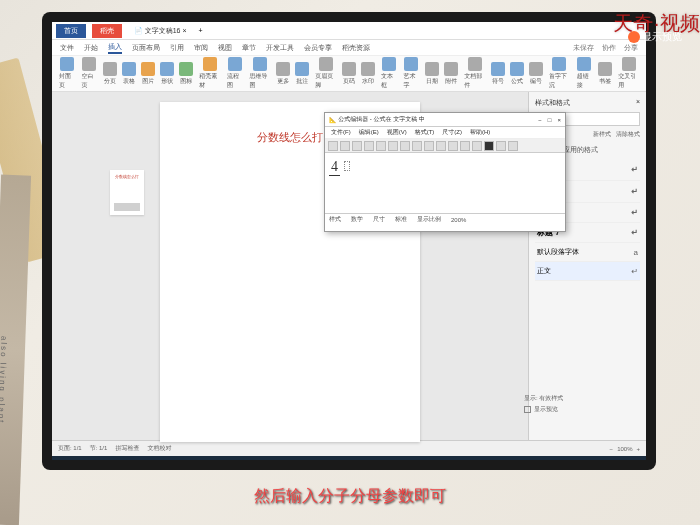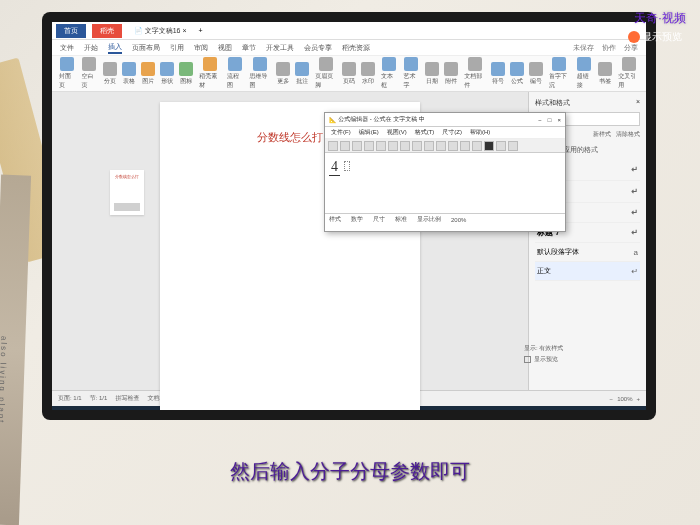--- a/index.html
+++ b/index.html
@@ -1,20 +1,20 @@
 <!DOCTYPE html>
 <html><head>
 <meta charset="utf-8">
 <style>
 *{margin:0;padding:0;box-sizing:border-box;font-family:"Microsoft YaHei",sans-serif}
 body{width:700px;height:525px;background:linear-gradient(135deg,#e8e4dc 0%,#f0ece4 30%,#ebe6dd 100%);position:relative;overflow:hidden}
 .wheat{position:absolute;left:0;top:60px;width:45px;height:200px;background:linear-gradient(90deg,#c9a456 0%,#d4b26a 100%);opacity:0.6;transform:rotate(-15deg);border-radius:3px}
 .book{position:absolute;left:-5px;bottom:0;width:30px;height:350px;background:linear-gradient(0deg,#a89b8a 0%,#c4b8a6 50%,#b5a894 100%);transform:rotate(2deg)}
 .book-text{position:absolute;left:4px;bottom:100px;writing-mode:vertical-rl;font-size:8px;color:#666;letter-spacing:2px}
-.monitor{position:absolute;left:42px;top:12px;width:614px;height:408px;background:#1a1a1a;border-radius:8px;padding:10px}
+.monitor{position:absolute;left:42px;top:12px;width:614px;height:458px;background:#1a1a1a;border-radius:8px;padding:10px}
 .screen{width:100%;height:100%;background:#f5f5f5;position:relative;overflow:hidden}
 .taskbar-top{height:18px;background:#fff;border-bottom:1px solid #ddd;display:flex;align-items:center;font-size:7px;gap:6px;padding:0 4px}
 .tab-active{background:#2b579a;color:#fff;padding:2px 8px;font-size:7px}
 .tab-close{background:#e74c3c;color:#fff;padding:2px 8px;font-size:7px}
 .tab-doc{color:#333;padding:2px 6px;font-size:7px;display:flex;align-items:center;gap:2px}
 .ribbon-tabs{height:16px;background:#fff;display:flex;align-items:center;font-size:7px;gap:10px;padding:0 8px;color:#555;border-bottom:1px solid #eee}
 .ribbon-tabs span{cursor:pointer}
 .ribbon-tabs .active{color:#2b579a;border-bottom:2px solid #2b579a}
 .ribbon-tabs .right{margin-left:auto;display:flex;gap:8px;color:#777}
 .toolbar{height:36px;background:#fafafa;border-bottom:1px solid #ddd;display:flex;align-items:center;gap:1px;padding:0 4px;font-size:6px;overflow:hidden}
@@ -49,24 +49,24 @@
 .style-item.h3{font-size:8px;font-weight:bold}
 .style-item.h4{font-size:8px;font-weight:bold}
 .check{color:#666;font-size:8px}
 .sidebar-bottom{position:absolute;bottom:44px;right:12px;width:110px;font-size:6px;color:#666}
 .sb-row{display:flex;align-items:center;gap:3px;margin-bottom:2px}
 .checkbox{width:7px;height:7px;border:1px solid #888}
 .statusbar{height:16px;background:#f0f0f0;border-top:1px solid #ccc;display:flex;align-items:center;font-size:6px;padding:0 6px;color:#666;gap:8px}
 .statusbar .right{margin-left:auto;display:flex;gap:4px;align-items:center}
 .win-taskbar{height:20px;background:#1a2b3d;display:flex;align-items:center;font-size:6px;padding:0 4px;color:#ccc}
 .win-search{width:110px;height:13px;background:#fff;border-radius:1px;color:#888;padding:0 4px;display:flex;align-items:center;margin-left:4px}
-.watermark{position:absolute;right:14px;top:10px;color:#6d28d9;font-size:12px;font-weight:300;z-index:50;text-shadow:0 0 3px rgba(0,0,0,0.3)}
+.watermark{position:absolute;right:0;top:10px;color:#b91c1c;font-size:20px;font-weight:300;z-index:50;text-shadow:0 0 3px rgba(0,0,0,0.3)}
 .watermark-sub{position:absolute;right:18px;top:30px;color:#fff;font-size:10px;z-index:50;display:flex;align-items:center;gap:2px}
 .wm-icon{width:12px;height:12px;background:#ff6b35;border-radius:50%}
-.subtitle{position:absolute;bottom:40px;left:50%;transform:translateX(-50%);color:#4c1d95;font-size:20px;font-weight:400;z-index:60;text-shadow:1px 1px 2px rgba(0,0,0,0.8)}
+.subtitle{position:absolute;bottom:18px;left:50%;transform:translateX(-50%);color:#ef4444;font-size:16px;font-weight:400;z-index:60;text-shadow:1px 1px 2px rgba(0,0,0,0.8)}
 </style>
 </head>
 <body>
 
 <div class="wheat"></div>
 <div class="book">
     <div class="book-text">also living plant</div>
   </div>
 
 <div class="watermark">天奇·视频</div>

